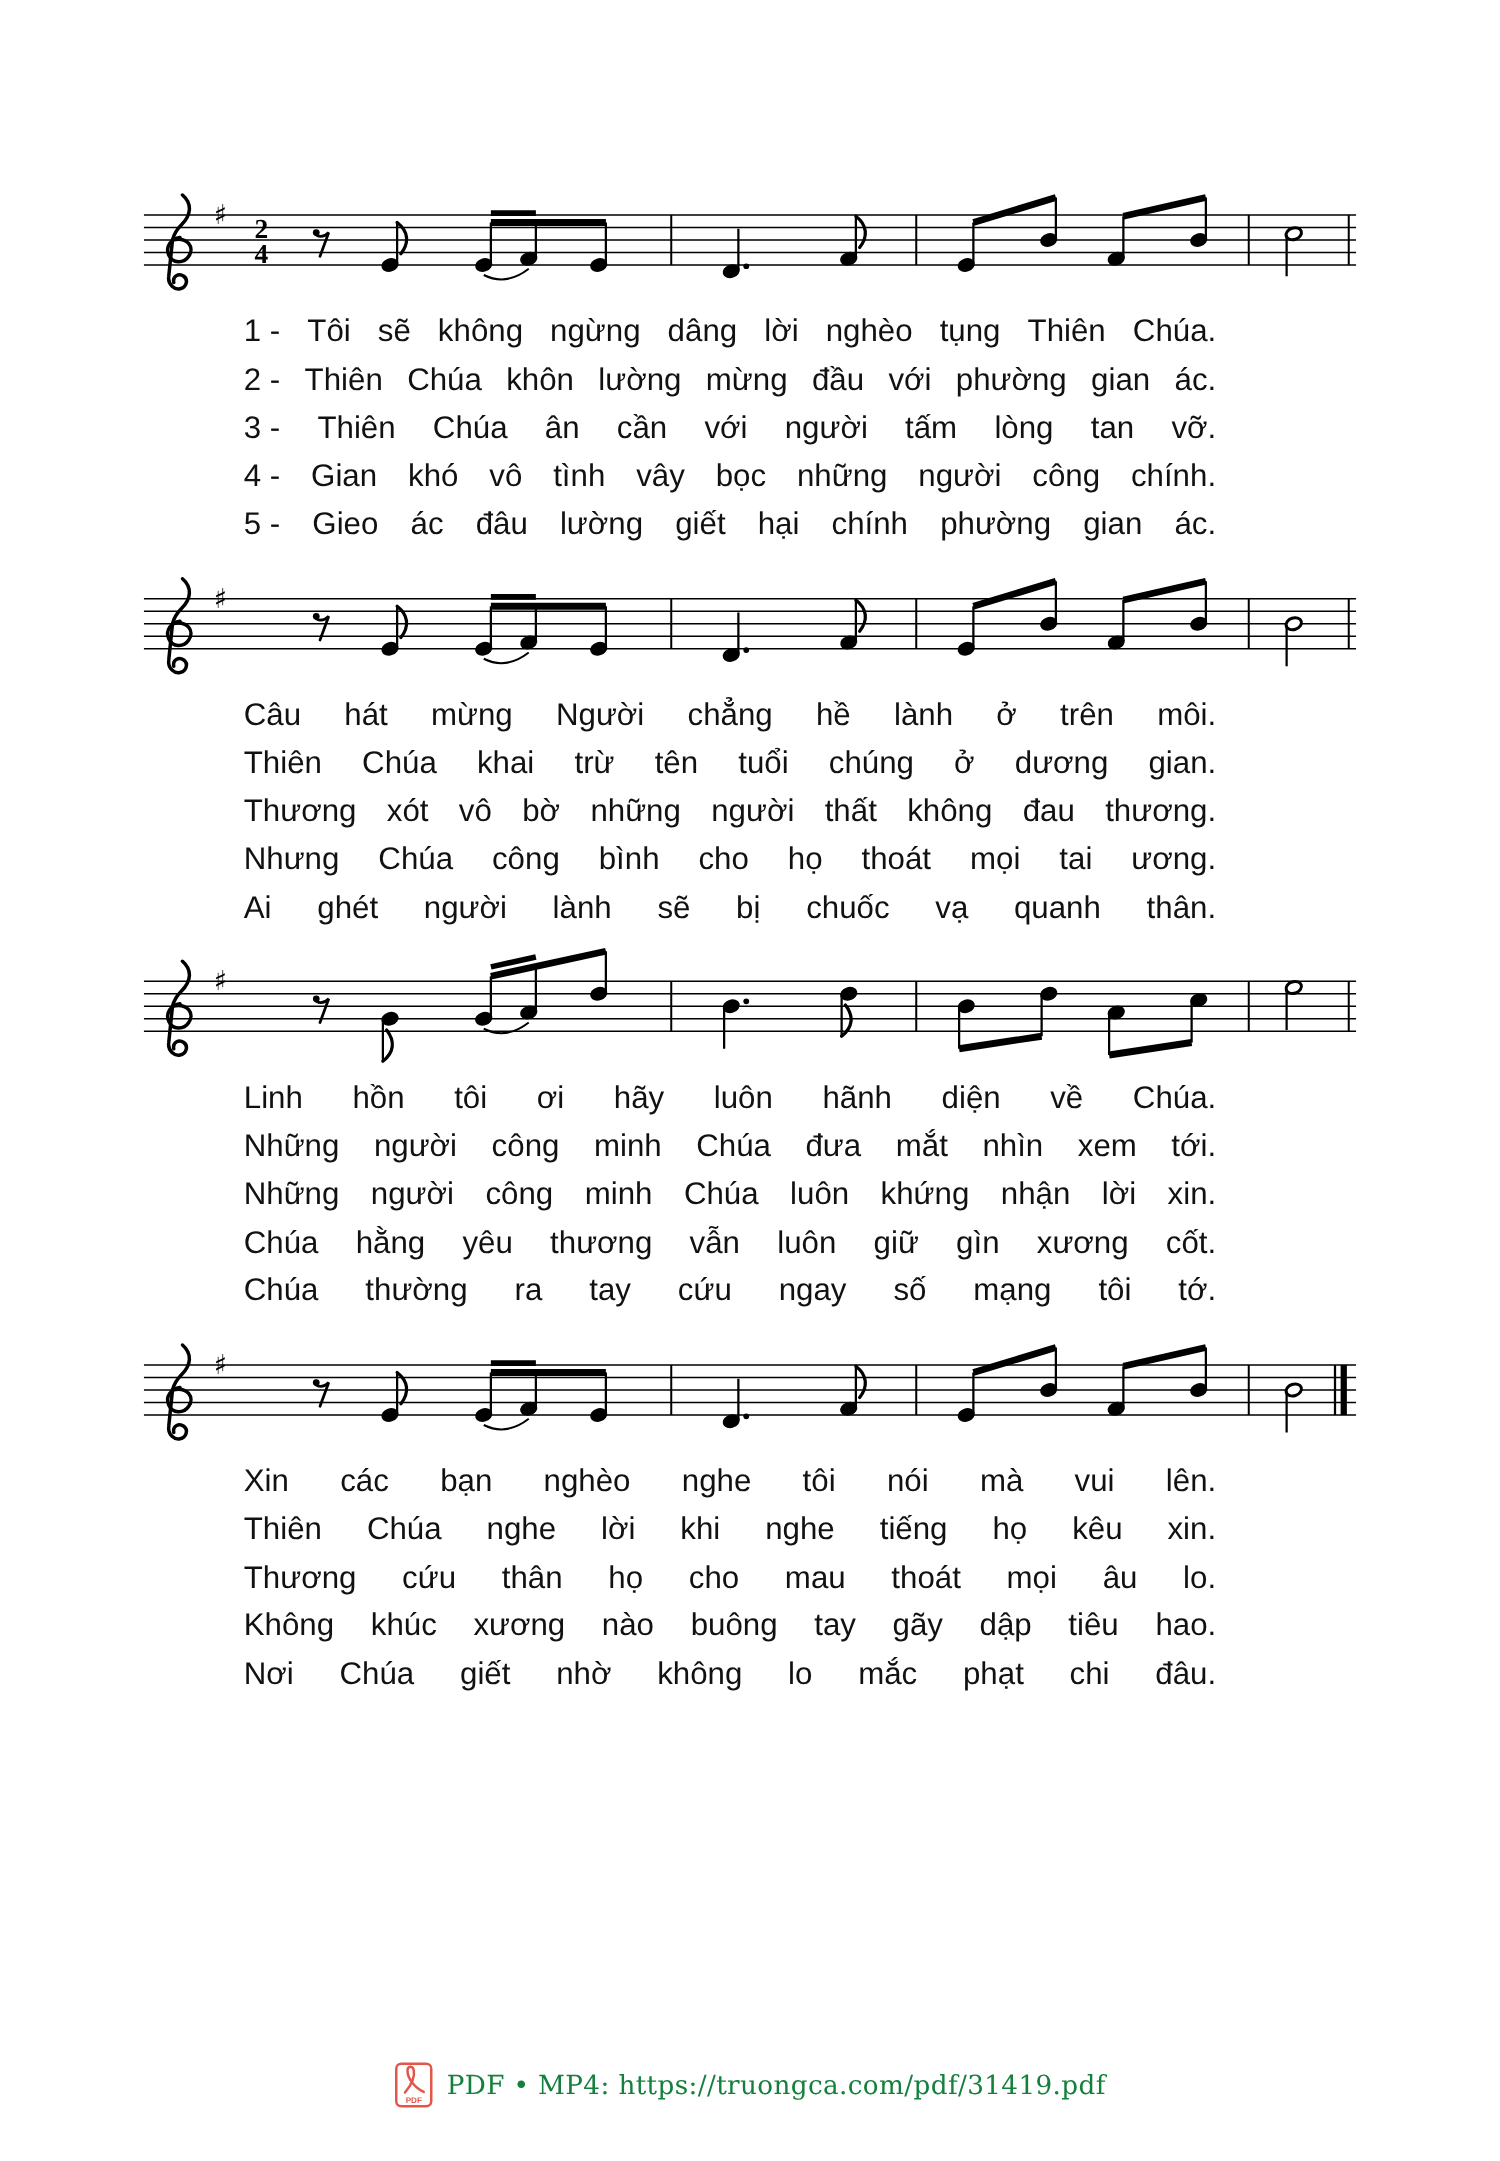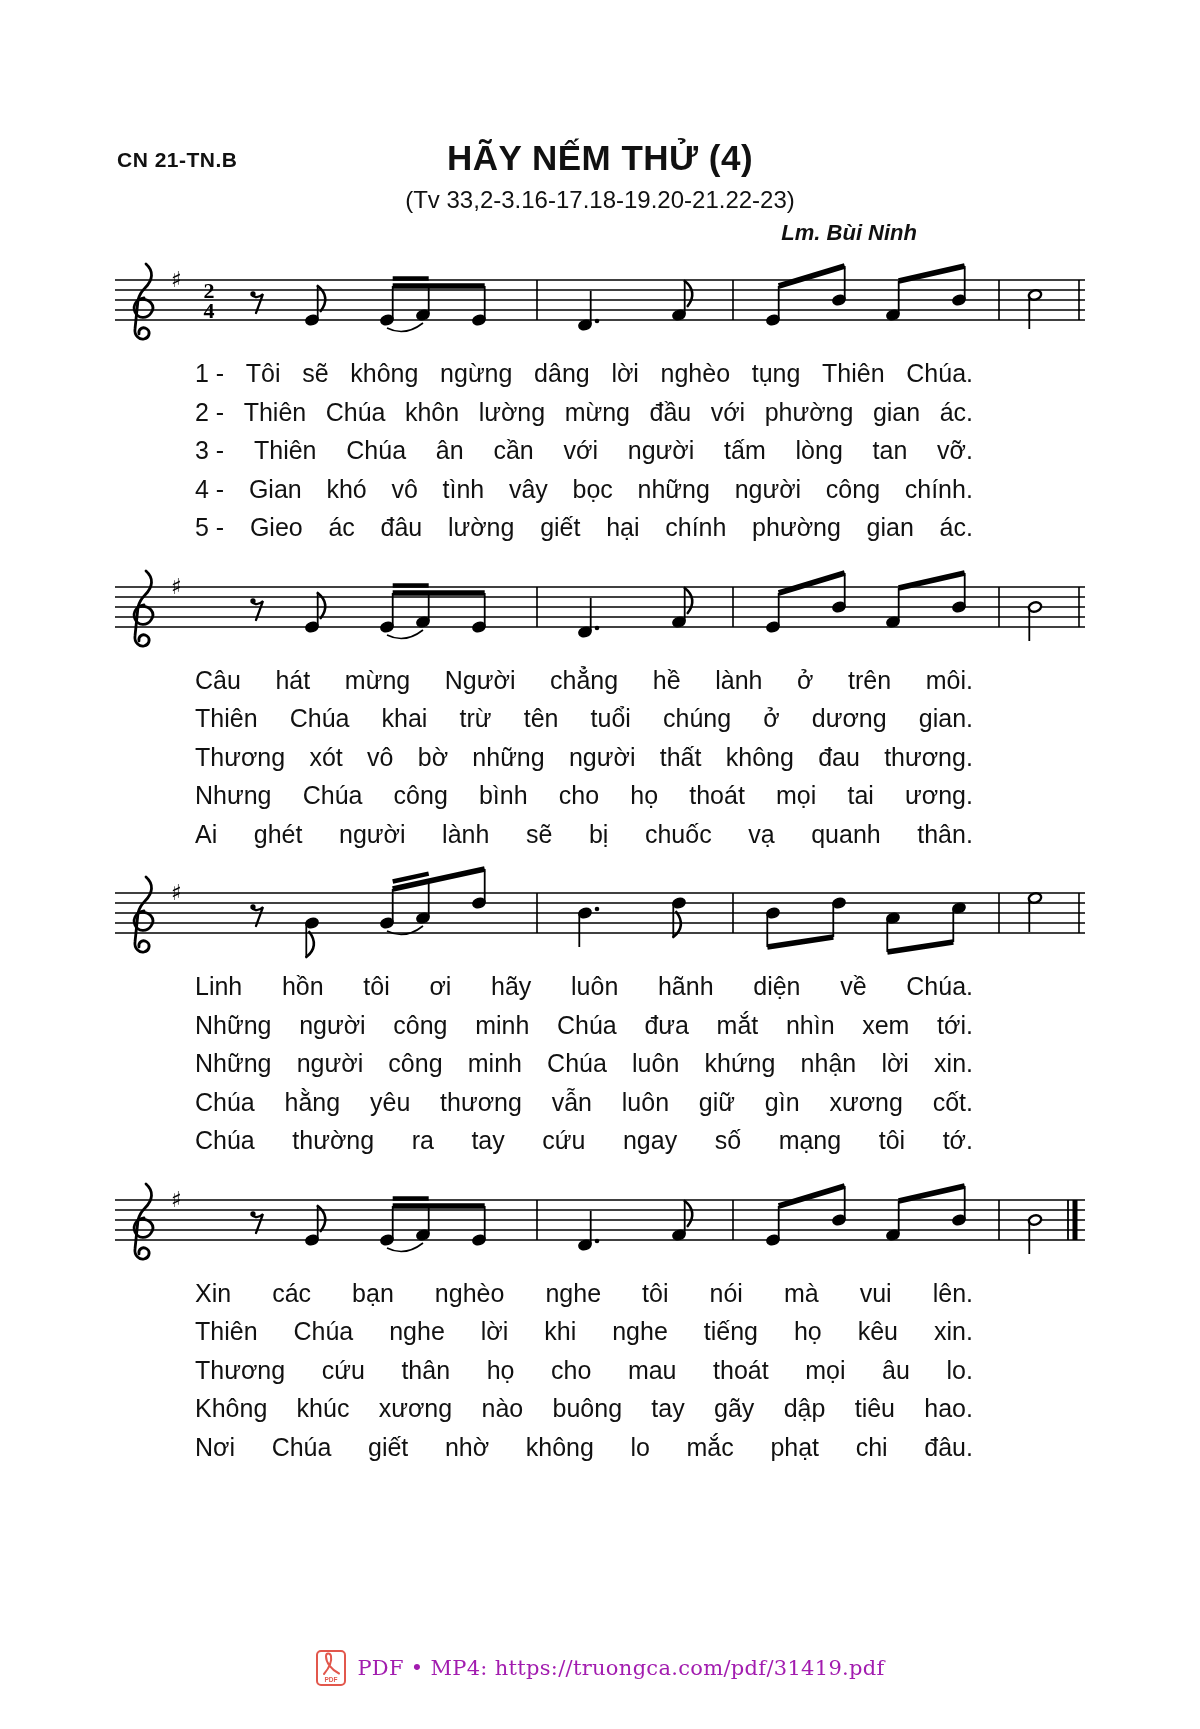--- a/index.html
+++ b/index.html
@@ -9,33 +9,27 @@
   header{position:relative;}
   .code{position:absolute;left:2px;top:10px;font-size:21px;font-weight:bold;letter-spacing:.5px;}
   .title{margin:0;text-align:center;font-size:35px;font-weight:bold;letter-spacing:.5px;}
   .subtitle{text-align:center;font-size:24px;margin-top:8px;}
   .author{text-align:right;padding-right:168px;font-size:22px;font-style:italic;font-weight:bold;margin-top:6px;}
   svg.staff{display:block;margin-top:4px;}
   .verses{width:778px;margin:2px 0 10px 80px;}
   .verse-line{display:flex;justify-content:space-between;font-size:25px;line-height:38.5px;white-space:nowrap;}
   .verse-line .w{display:inline-block;}
   footer{position:absolute;left:0;right:0;bottom:42px;display:flex;align-items:center;justify-content:center;gap:10px;}
-  .pdf-link{font-family:"DejaVu Serif",serif;font-size:21px;color:#a21caf;letter-spacing:.3px;cursor:pointer;}
+  .pdf-link{font-family:"DejaVu Serif",serif;font-size:21px;color:#15803d;letter-spacing:.3px;cursor:pointer;}
 </style>
 </head>
 <body>
 
 <div class="page">
   <div class="content">
-    <header>
-      <div class="code">CN 21-TN.B</div>
-      <h1 class="title">HÃY NẾM THỬ (4)</h1>
-      <div class="subtitle">(Tv 33,2-3.16-17.18-19.20-21.22-23)</div>
-      <div class="author">Lm. Bùi Ninh</div>
-    </header>
 
     <section>
       <svg class="staff" viewBox="0 0 970 102" width="970" height="102">
           <line x1="0" y1="30" x2="970" y2="30" stroke="#000" stroke-width="1.3"></line>
           <line x1="0" y1="40" x2="970" y2="40" stroke="#000" stroke-width="1.3"></line>
           <line x1="0" y1="50" x2="970" y2="50" stroke="#000" stroke-width="1.3"></line>
           <line x1="0" y1="60" x2="970" y2="60" stroke="#000" stroke-width="1.3"></line>
           <line x1="0" y1="70" x2="970" y2="70" stroke="#000" stroke-width="1.3"></line>
           <path d="M 31 14 C 39 21 38 30 30 38 C 26 42 24 46 23 50 L 20 79 C 19 86 25 90 29 89 C 34 88 36 82 32 79 C 28 76 23 79 24 84" fill="none" stroke="#000" stroke-width="2.8" stroke-linecap="round"></path>
           <path d="M 23 50 C 35 47 41 56 36 63 C 32 69 23 69 20 62 C 17 55 22 49 29 48" fill="none" stroke="#000" stroke-width="2.8" stroke-linecap="round"></path>

